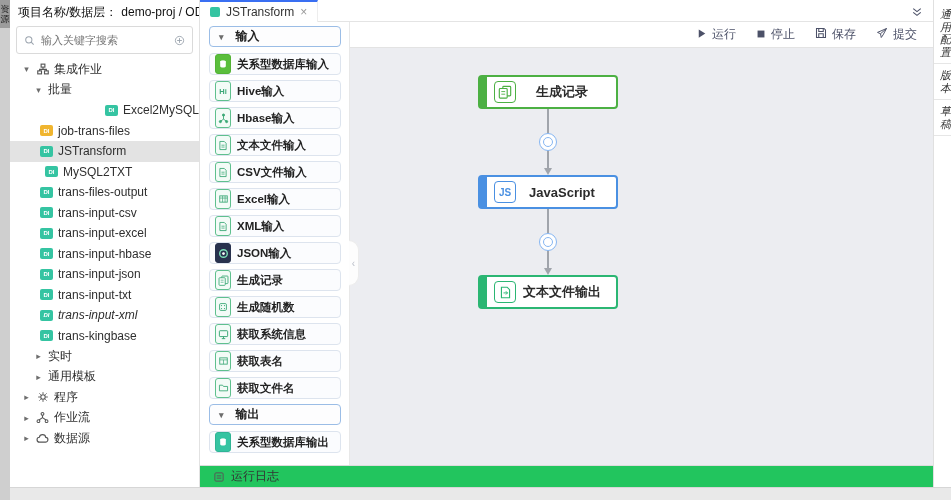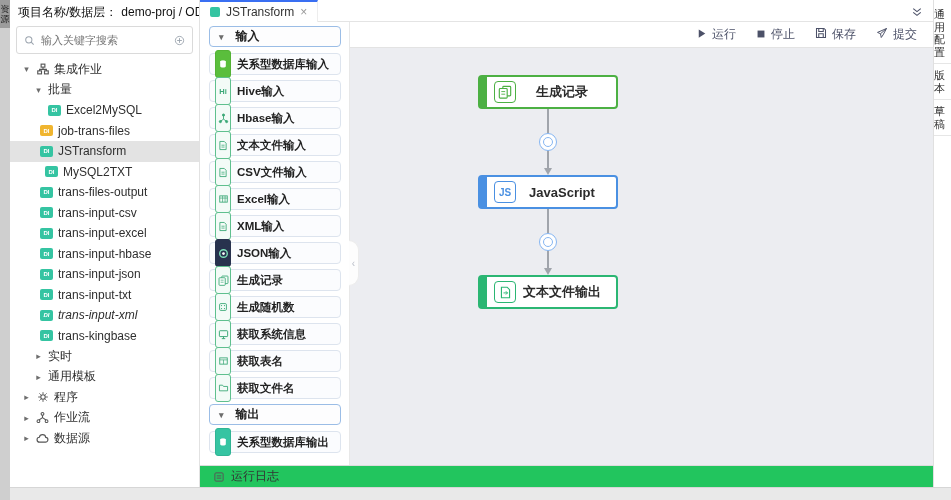--- a/index.html
+++ b/index.html
@@ -42,21 +42,21 @@
 
   .workspace { flex:1; display:flex; position:relative; min-height:0; }
   .palette { width:150px; background:#fff; border-right:1px solid #e8e8e8; padding:4px 8px 0 9px; overflow:hidden; flex:none; }
   .section-header { height:21px; border:1px solid #9bbde6; border-radius:4px; background:#fdfdfe;
                     display:flex; align-items:center; gap:12px; padding:0 9px; margin-bottom:6px;
                     font-size:12px; font-weight:bold; color:#222; cursor:pointer; }
   .section-header .caret { width:auto; }
   .p-item { height:22px; border:1px solid #dde4ee; border-radius:4px; background:#fbfcfe;
             display:flex; align-items:center; gap:6px; padding:0 5px; margin-bottom:5px;
             font-size:11.5px; font-weight:bold; color:#222; cursor:grab; white-space:nowrap; }
-  .p-icon { width:16px; height:28px; border:1px solid #5fc08e; border-radius:3px; background:#f3fbf7;
+  .p-icon { width:16px; height:20px; border:1px solid #5fc08e; border-radius:3px; background:#f3fbf7;
             display:flex; align-items:center; justify-content:center; flex:none;
             font-size:7.5px; font-weight:bold; color:#3aa876; }
   .p-icon.filled-green { background:#5abe3c; border-color:#53b235; }
   .p-icon.filled-teal  { background:#35c4a2; border-color:#2fb494; }
   .p-icon.dark { background:#28324e; border-color:#28324e; }
   .palette-handle { position:absolute; left:149px; top:218px; width:10px; height:46px; background:#fdfdfd;
                     border:1px solid #ececec; border-left:none; border-radius:0 10px 10px 0;
                     display:flex; align-items:center; justify-content:center; color:#b9bec8;
                     font-size:10px; cursor:pointer; z-index:5; }
 
@@ -80,22 +80,22 @@
   .conn-badge { position:absolute; width:18px; height:18px; border-radius:50%; background:#fff;
                 border:1.5px solid #86b6f2; display:flex; align-items:center; justify-content:center; cursor:pointer; }
   .conn-badge::before { content:''; width:8px; height:8px; border:1.5px solid #86b6f2; border-radius:50%; }
 
   .bottom-bar { height:22px; background:#22c55e; border-top:1px solid #dcdcdc; flex:none;
                 display:flex; align-items:center; gap:6px; padding:0 12px; font-size:12px; color:#333; cursor:pointer; }
 
   
   .right-rail { position:absolute; right:0; top:0; width:18px; height:487px; background:#fff;
                 border-left:1px solid #e0e0e0; display:flex; flex-direction:column; align-items:center; padding-top:3px; }
-  .rail-tab { width:100%; font-size:11px; line-height:12.5px; color:#333; text-align:left;
-              padding:5px 0; border-bottom:1px solid #e6e6e6; word-break:break-all; cursor:pointer; }
+  .rail-tab { width:100%; font-size:11px; line-height:12.5px; color:#333; text-align:right;
+              padding:5px 0; border-bottom:1px solid #e6e6e6; word-break:break-all; cursor:pointer;font-style:italic; }
 
   .footer { position:absolute; left:10px; right:0; bottom:0; height:13px; background:#e9e9e9;
             border-top:1px solid #d6d6d6; }
 </style>
 </head>
 <body>
 
 <div class="app">
 
   <div class="left-rail">
@@ -134,21 +134,21 @@
                 <path d="M8 5.5v3M3.5 10.5v-2h9v2"></path>
               </g>
             </svg>
           </span>
           <span>集成作业</span>
         </div>
         <div class="tree-row" style="padding-left: 24px;">
           <span class="caret">▾</span>
           <span>批量</span>
         </div>
-        <div class="tree-row" style="padding-left: 38px;">
+        <div class="tree-row" style="padding-left: 38px; justify-content: flex-end;">
           <span class="t-badge" style="background: rgb(53, 196, 162);">DI</span>
           <span>Excel2MySQL</span>
         </div>
         <div class="tree-row" style="padding-left: 30px;">
           <span class="t-badge" style="background: rgb(240, 181, 47);">DI</span>
           <span>job-trans-files</span>
         </div>
         <div class="tree-row selected" style="padding-left: 30px;">
           <span class="t-badge" style="background: rgb(53, 196, 162);">DI</span>
           <span>JSTransform</span>

